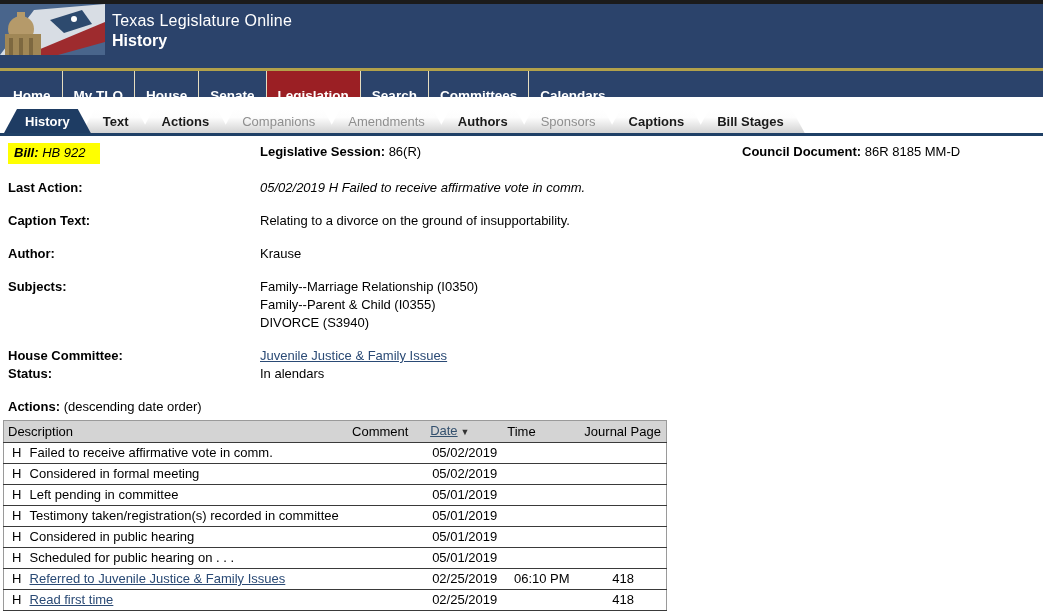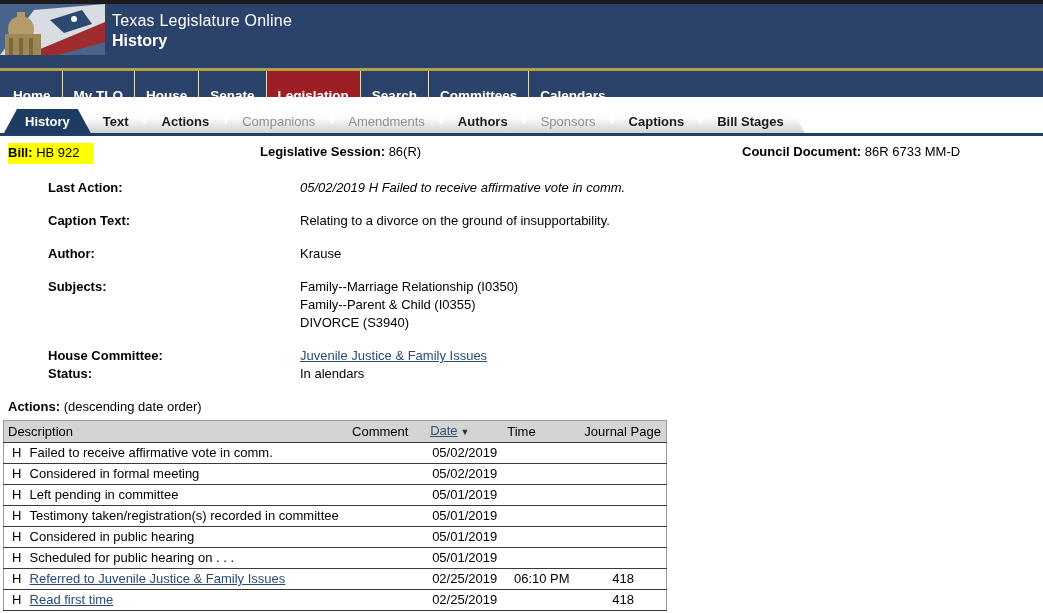--- a/index.html
+++ b/index.html
@@ -34,23 +34,23 @@
        background:linear-gradient(#ffffff,#fdfdfd 35%,#d2d2d2);
        clip-path:polygon(13px 0,calc(100% - 13px) 0,100% 100%,0 100%);}
   .tab:first-child{margin-left:0;}
   .tab-active{background:var(--tab-active-bg);color:#fff;}
   .tab-disabled{color:#8F8F8F;font-weight:normal;cursor:default;}
   .tab-underline{height:3px;background:var(--tab-line);}
   
   .main{padding:7px 8px 0 8px;line-height:18px;}
   .lbl{font-weight:bold;}
   .bill-row{display:grid;grid-template-columns:252px 482px 1fr;align-items:start;}
-  .bill-highlight{display:inline-block;background:var(--highlight);padding:1px 14px 2px 0;}
+  .bill-highlight{display:inline-block;background:var(--highlight);padding:1px 14px 2px 6px;font-style:italic;}
   .block{margin-top:15px;}
-  .field-row{display:grid;grid-template-columns:252px 1fr;margin-left:40px;}
+  .field-row{display:grid;grid-template-columns:252px 1fr;}
   .italic{font-style:italic;}
   .val-link{color:var(--link);text-decoration:underline;cursor:pointer;}
   .actions-heading{margin-top:15px;}
   
   .actions-table{border-collapse:collapse;table-layout:fixed;width:664px;margin-top:4px;margin-left:-5px;
                  font-size:13px;border:1px solid #9a9a9a;}
   .actions-table th{background:var(--table-header-bg);font-weight:normal;padding:1px 4px;height:19px;
                     border-bottom:1px solid var(--row-border);text-align:left;}
   .actions-table td{padding:1px 4px;height:17px;border-bottom:1px solid var(--row-border);
                     overflow:hidden;white-space:nowrap;}
@@ -118,21 +118,21 @@
 <main class="main">
 
   <div class="bill-row">
     <div>
       <span class="bill-highlight"><span class="lbl">Bill:</span> <span>HB 922</span></span>
     </div>
     <div>
       <span class="lbl">Legislative Session:</span> <span>86(R)</span>
     </div>
     <div>
-      <span class="lbl">Council Document:</span> <span>86R 6733 MM-D</span>
+      <span class="lbl">Council Document:</span> <span>86R 8185 MM-D</span>
     </div>
   </div>
 
   <div class="field-row block">
     <div class="lbl">Last Action:</div>
     <div class="italic">05/02/2019 H Failed to receive affirmative vote in comm.</div>
   </div>
 
   <div class="block">
     <div class="field-row">

